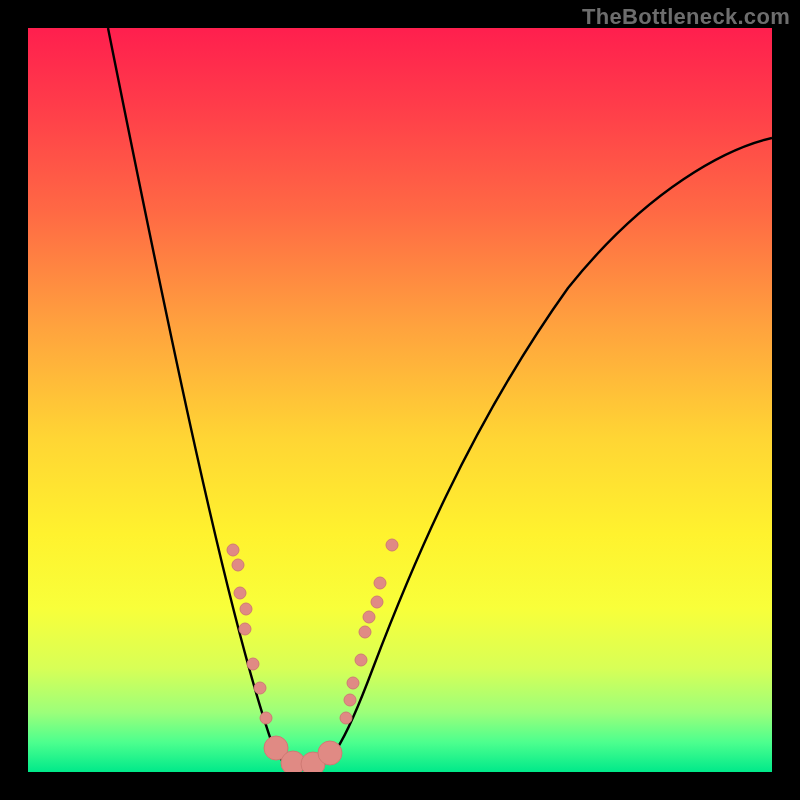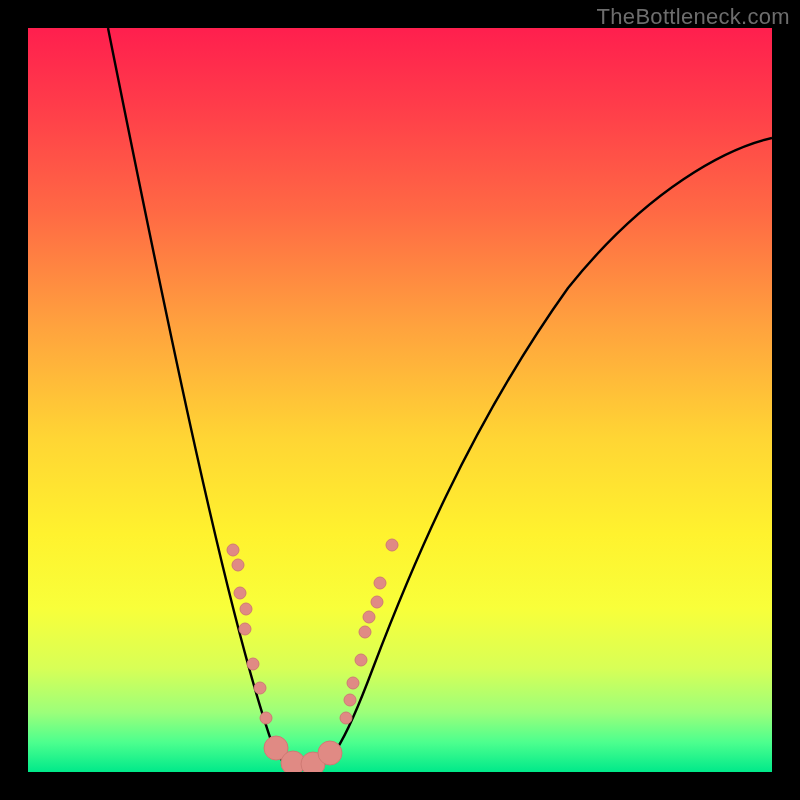--- a/index.html
+++ b/index.html
@@ -29,21 +29,21 @@
       #9cff7a 92%,
       #4dff8e 96%,
       #00e98a 100%);
   }
   .watermark {
     position: absolute;
     top: 4px;
     right: 10px;
     color: #6d6d6d;
     font-size: 22px;
-    font-weight: 400;
+    font-weight: 700;
     letter-spacing: 0.3px;
     z-index: 5;
   }
   svg.curve {
     position: absolute;
     left: 0;
     top: 0;
     width: 744px;
     height: 744px;
     z-index: 3;

